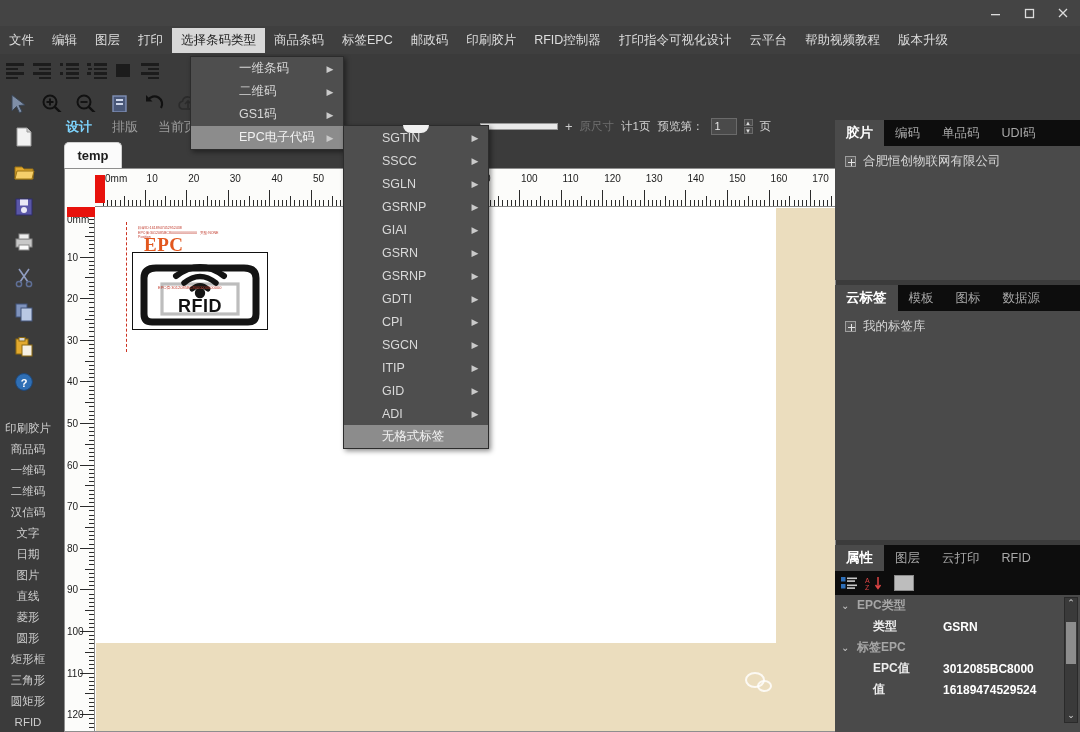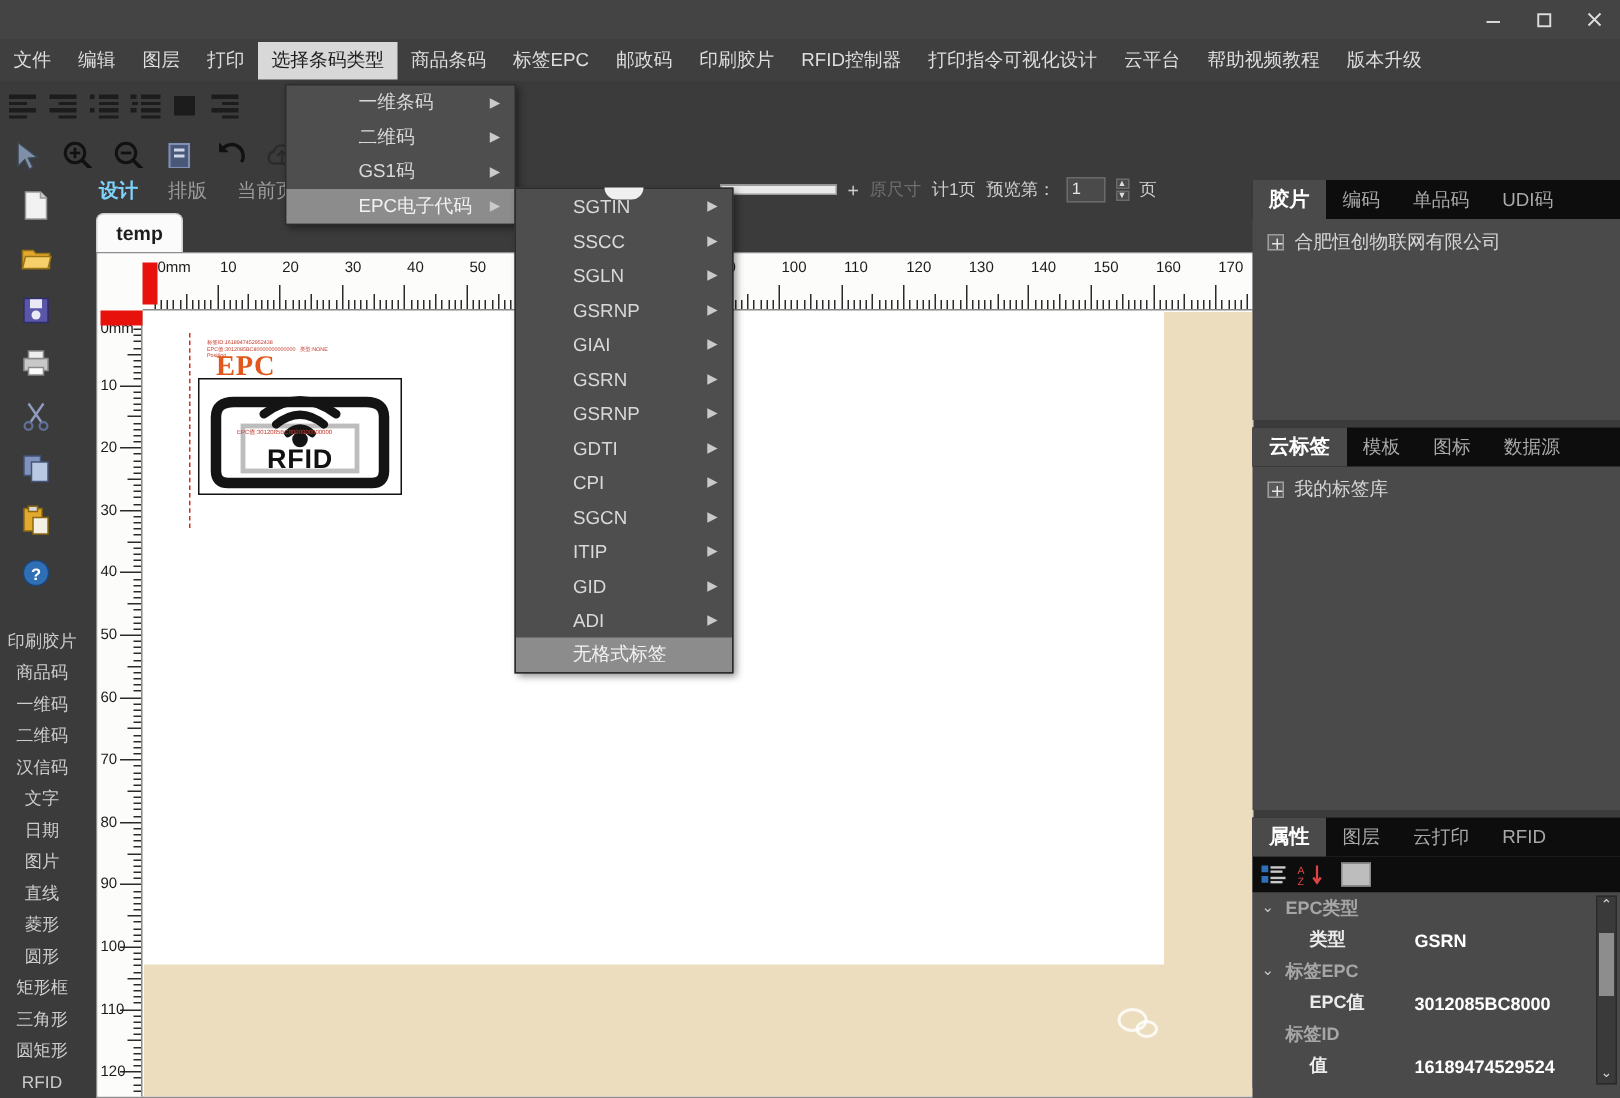--- a/index.html
+++ b/index.html
@@ -886,25 +886,20 @@
       <div class="prow group">
         <span class="chev">⌄</span>
         <span class="k">标签EPC</span>
         <span class="v"></span>
       </div>
       <div class="prow sub">
         <span class="chev"></span>
         <span class="k">EPC值</span>
         <span class="v">3012085BC8000</span>
       </div>
-      <div class="prow group">
-        <span class="chev"></span>
-        <span class="k">标签ID</span>
-        <span class="v"></span>
-      </div>
       <div class="prow sub">
         <span class="chev"></span>
         <span class="k">值</span>
         <span class="v">16189474529524</span>
       </div>
       <div class="vscroll">
         <div class="ar up">⌃</div>
         <div class="thumb"></div>
         <div class="ar dn">⌄</div>
       </div>

